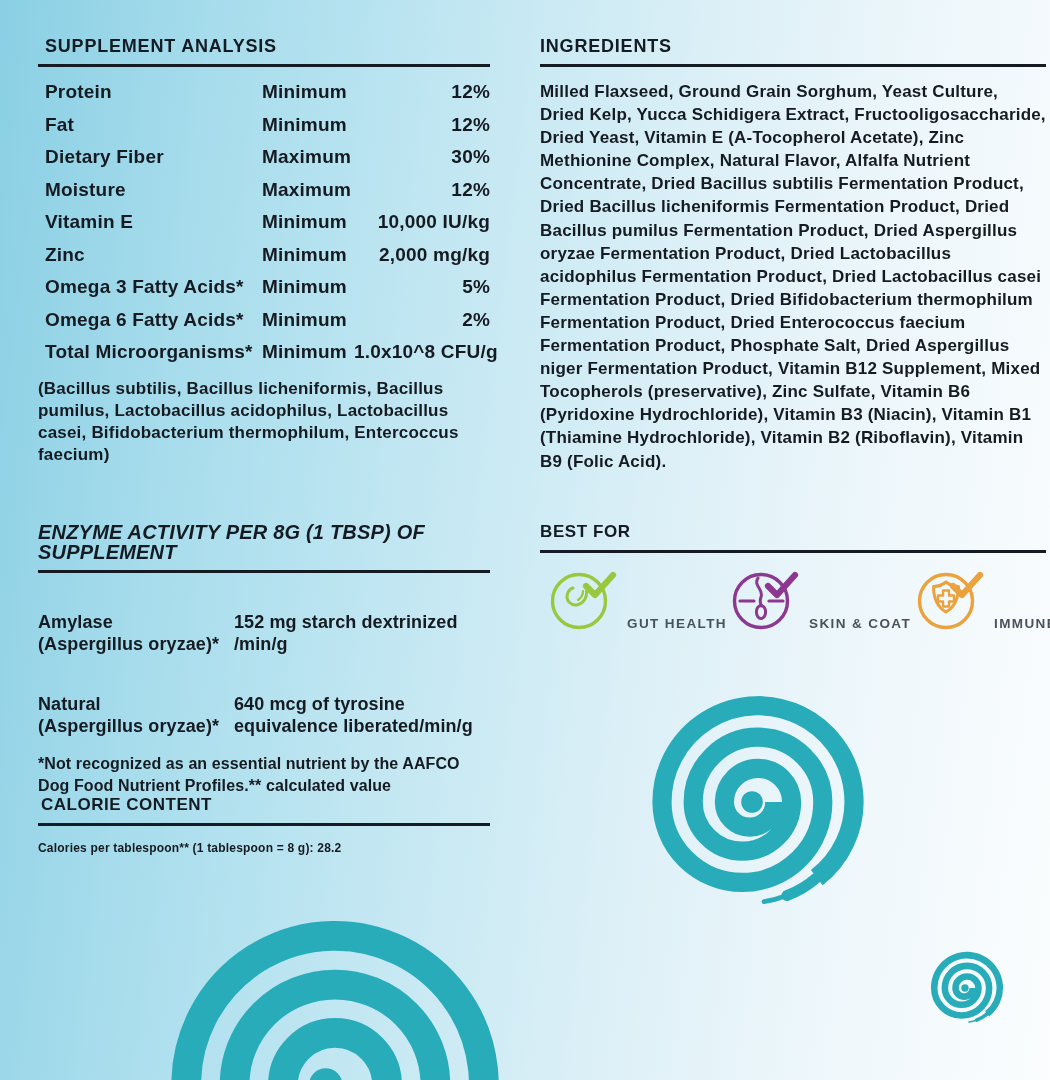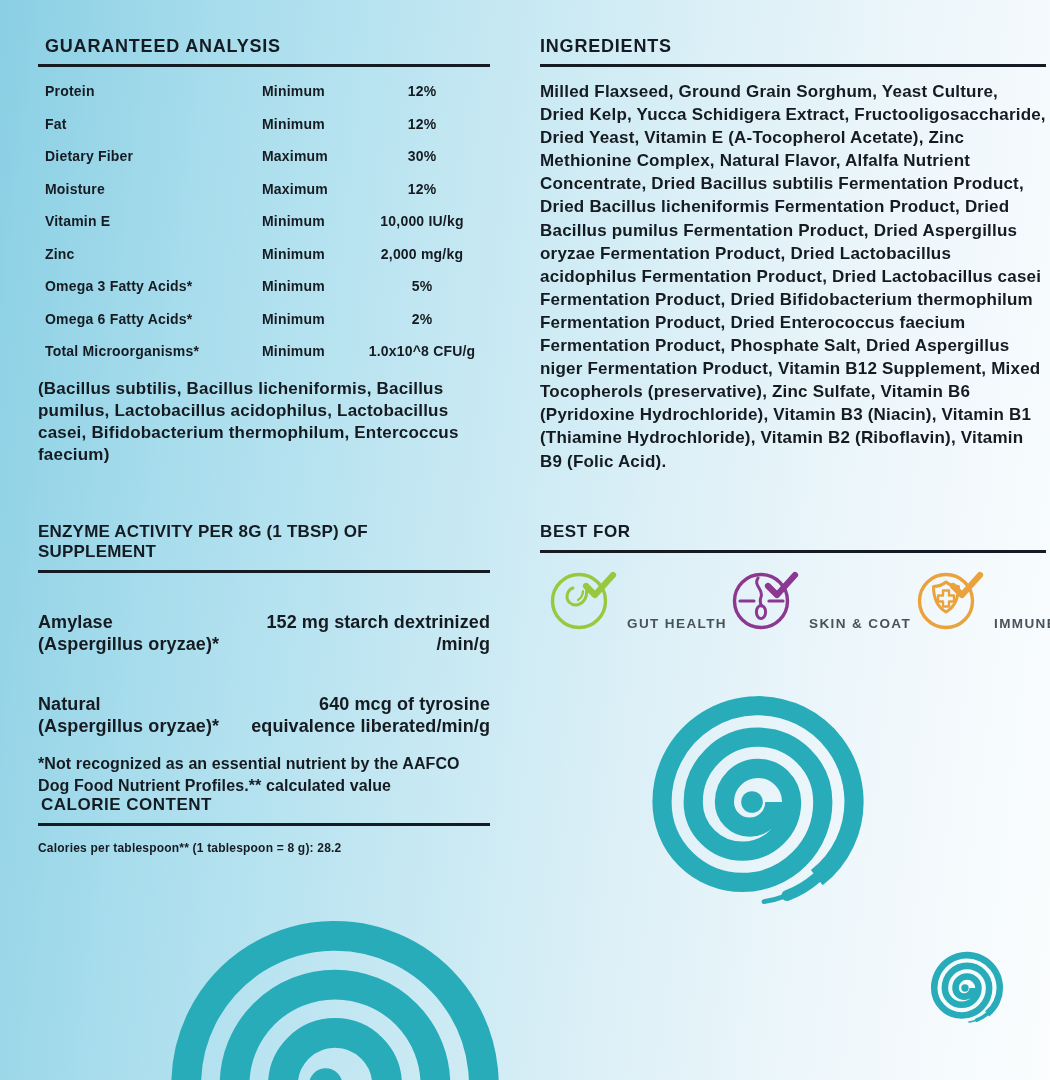--- a/index.html
+++ b/index.html
@@ -9,35 +9,35 @@
     font-family:"Liberation Sans",sans-serif;color:#151b21;font-weight:bold;
   }
   .col{position:absolute;top:36px;}
   .col-left{left:38px;width:452px;}
   .col-right{left:540px;width:506px;}
   .sec{position:absolute;left:0;right:0;}
   .sec-top{top:0;}
   .sec-mid{top:486px;}
   .sec-cal{top:759px;}
   h2{margin:0;font-size:18px;line-height:20px;letter-spacing:.8px;color:#141b22;font-weight:bold;}
-  h2.h-enzyme{font-size:17px;letter-spacing:.2px;}
+  h2.h-enzyme{font-size:20px;letter-spacing:.2px;font-style:italic;}
   h2.h-cal{font-size:17px;letter-spacing:.5px;padding-left:3px;}
   h2.h-best{font-size:17px;letter-spacing:.6px;}
   h2.h-ga{padding-left:7px;}
   .rule{margin-top:8px;height:3px;background:#141b22;}
   
   .ga-table{margin-top:15px;}
-  .ga-row{display:grid;grid-template-columns:224px 92px 1fr;margin-bottom:13.5px;font-size:14px;line-height:19px;letter-spacing:.2px;}
+  .ga-row{display:grid;grid-template-columns:224px 92px 1fr;margin-bottom:13.5px;font-size:19px;line-height:19px;letter-spacing:.2px;}
   .ga-row .lbl{padding-left:7px;}
-  .ga-row .val{text-align:center;white-space:nowrap;}
+  .ga-row .val{text-align:right;white-space:nowrap;}
   .ga-note{margin-top:17px;font-size:17px;line-height:22px;letter-spacing:.2px;padding-left:0;}
   
   .enz-rows{margin-top:13px;}
   .enz-row{display:grid;grid-template-columns:196px 1fr;margin-bottom:3px;font-size:18px;line-height:21.5px;letter-spacing:.1px;margin-top:39px;}
-  .enz-row .val{text-align:right;}
+  .enz-row .val{}
   .footnote{margin-top:16px;font-size:16px;line-height:22px;letter-spacing:.1px;}
   .cal-text{margin-top:12px;font-size:12px;line-height:21px;letter-spacing:.2px;}
   
   .ing-text{margin-top:13px;font-size:17px;line-height:23.1px;letter-spacing:.2px;}
   
   .best-items{position:relative;height:80px;margin-top:12px;}
   .best-item{position:absolute;top:0;display:flex;align-items:flex-end;}
   .best-item.i0{left:10px;}
   .best-item.i1{left:192px;}
   .best-item.i2{left:377px;}
@@ -72,21 +72,21 @@
   <svg class="spiral spiral-bl" viewBox="0 0 200 200">
       <use href="#spiral-glyph"></use>
     </svg>
   <svg class="spiral spiral-br" viewBox="0 0 200 200">
       <use href="#spiral-glyph"></use>
     </svg>
 
   <div class="col col-left">
 
     <div class="sec sec-top">
-      <h2 class="h-ga">GUARANTEED ANALYSIS</h2>
+      <h2 class="h-ga">SUPPLEMENT ANALYSIS</h2>
       <div class="rule"></div>
       <div class="ga-table">
         <div class="ga-row">
           <span class="lbl">Protein</span>
           <span class="qual">Minimum</span>
           <span class="val">12%</span>
         </div>
         <div class="ga-row">
           <span class="lbl">Fat</span>
           <span class="qual">Minimum</span>

